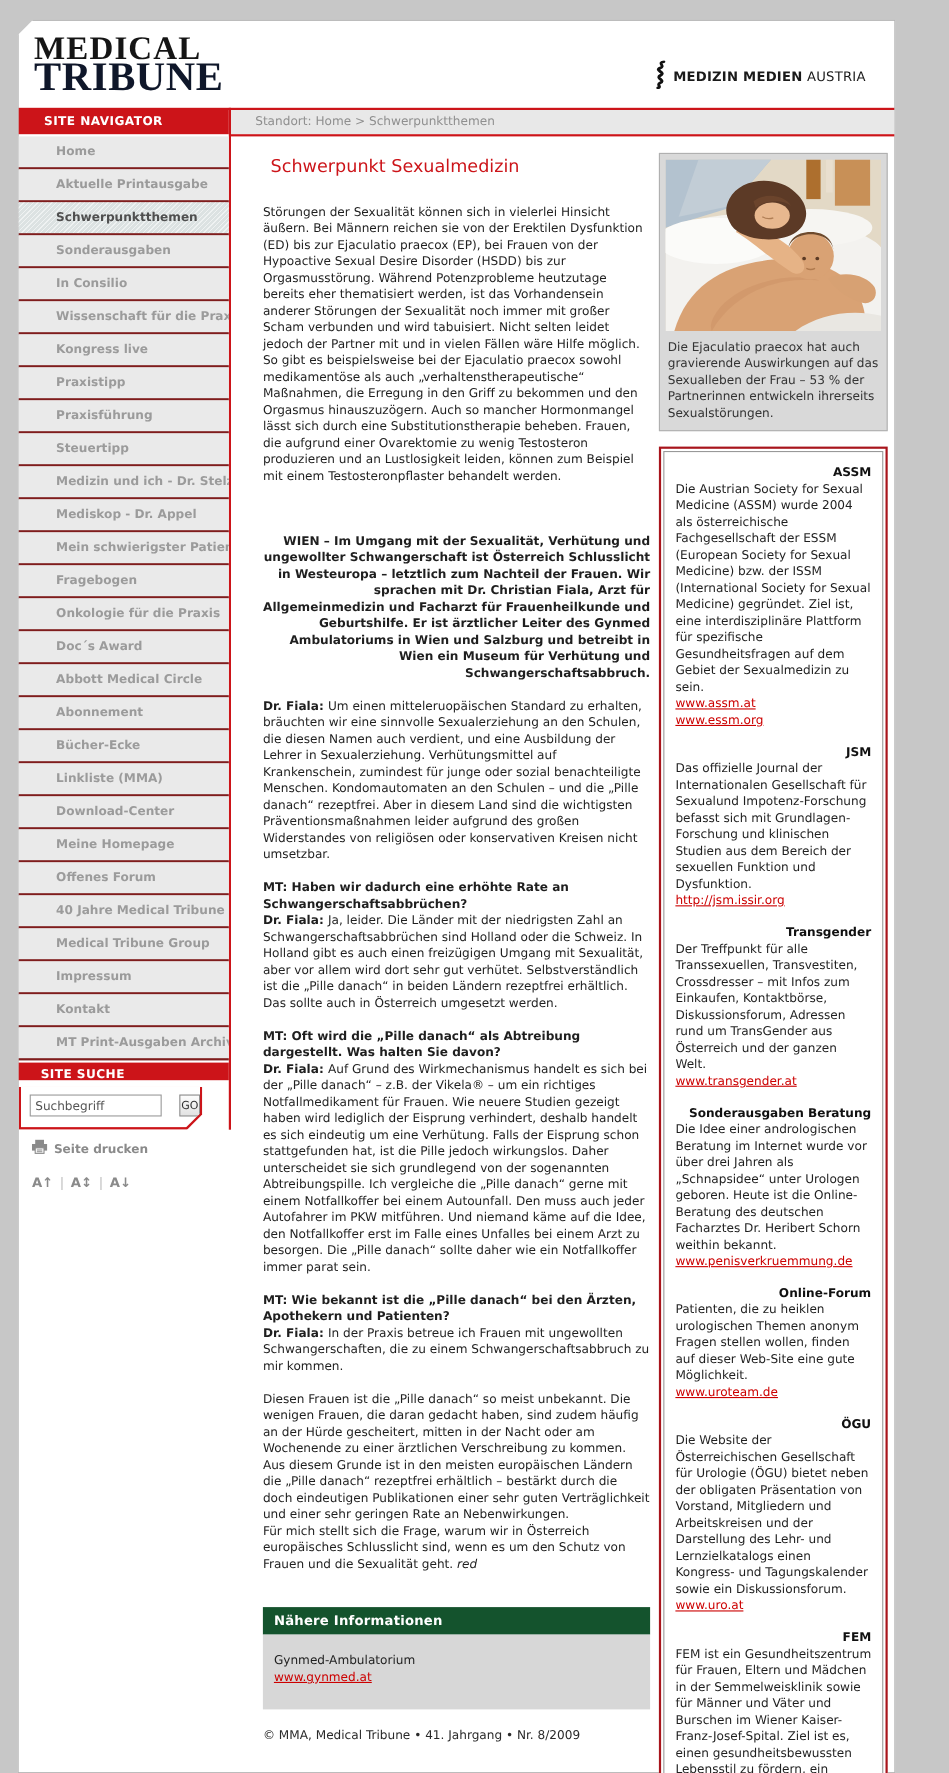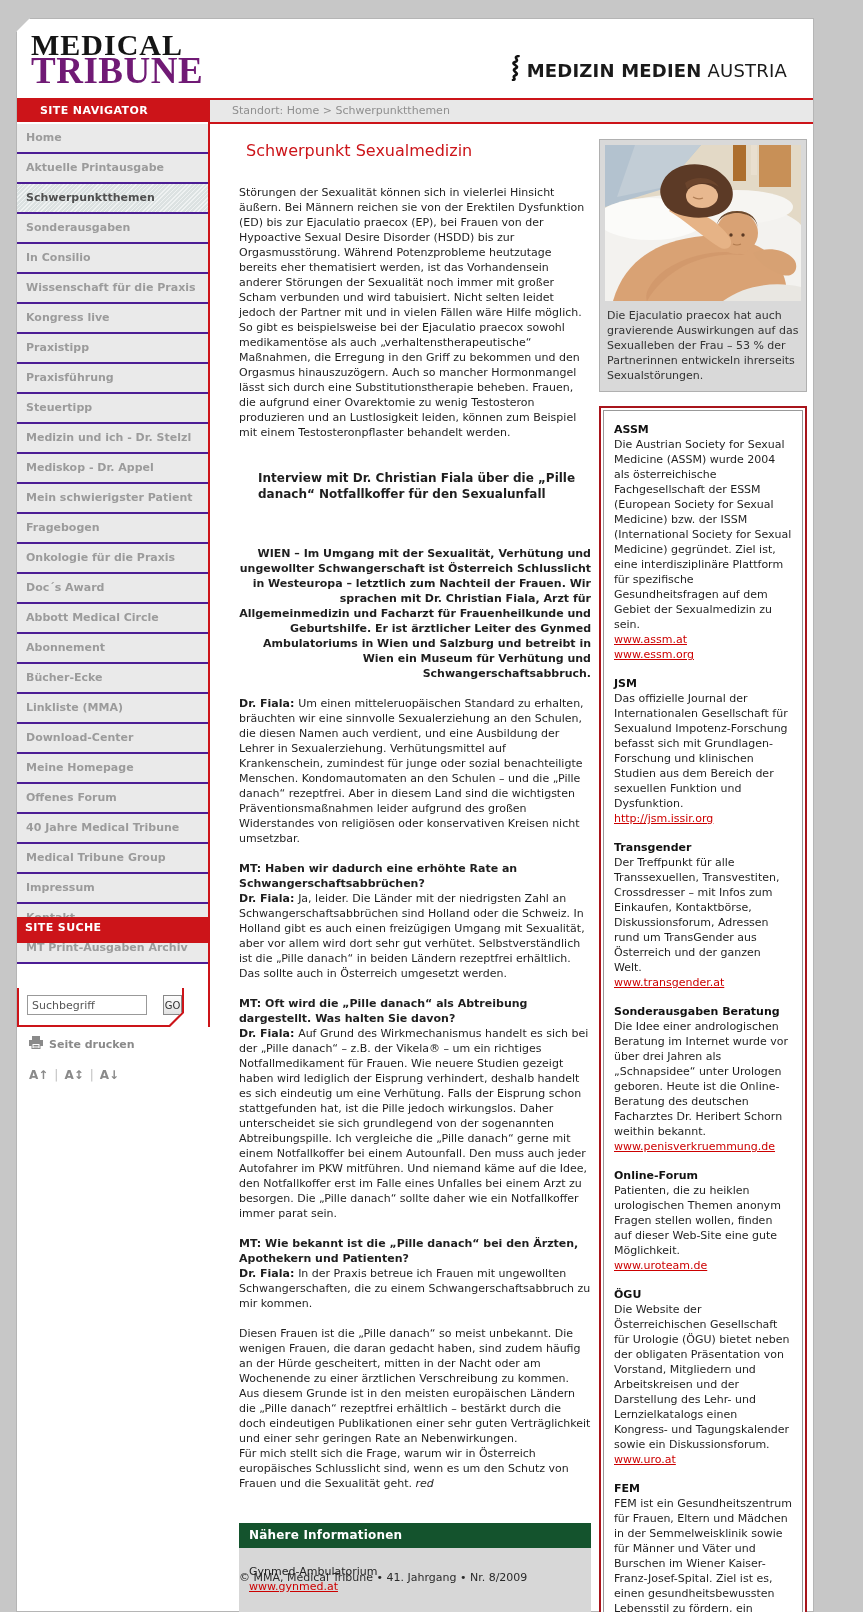--- a/index.html
+++ b/index.html
@@ -9,42 +9,42 @@
     font-family:"DejaVu Sans",sans-serif;
   }
   .page{
     position:absolute;left:16px;top:18px;width:798px;height:1594px;
     background:#fff;box-sizing:border-box;border:1px solid #b5b5b5;
     clip-path:polygon(14px 0,100% 0,100% 100%,0 100%,0 14px);
   }
   
   .brand{position:absolute;left:14px;top:12px;cursor:pointer;}
   .brand-medical{font-family:"Liberation Serif",serif;font-weight:bold;font-size:30px;line-height:27px;color:#151515;letter-spacing:1px;}
-  .brand-tribune{font-family:"Liberation Serif",serif;font-weight:bold;font-size:37px;line-height:32px;color:#701a75;letter-spacing:0.5px;margin-top:-3px;}
+  .brand-tribune{font-family:"Liberation Serif",serif;font-weight:bold;font-size:37px;line-height:32px;color:#0f172a;letter-spacing:0.5px;margin-top:-3px;}
   .mma-logo{position:absolute;right:26px;top:36px;display:flex;align-items:center;gap:5px;color:#1a1a1a;}
-  .mma-text{font-size:18px;letter-spacing:0.2px;}
+  .mma-text{font-size:12px;letter-spacing:0.2px;}
   .mma-text b{font-weight:bold;}
   
   .toprule{position:absolute;left:0;right:0;top:79px;height:2px;background:#cc1419;}
   .nav-header{position:absolute;left:0;top:81px;width:191px;height:22px;background:#cc1419;color:#fff;
     font-size:11px;font-weight:bold;line-height:22px;padding-left:23px;box-sizing:border-box;letter-spacing:0.4px;}
   .crumbrow{position:absolute;left:193px;right:0;top:81px;height:22px;background:#e8e8e8;color:#8f8f8f;
     font-size:11px;line-height:22px;padding-left:22px;box-sizing:border-box;cursor:pointer;}
   .crumbrule{position:absolute;left:193px;right:0;top:103px;height:2px;background:#cc1419;}
   .vdivider{position:absolute;left:191px;top:79px;width:2px;height:929px;background:#cc1419;}
   
   .side-nav{position:absolute;left:0;top:105px;width:191px;}
-  .side-item{height:28px;line-height:28px;background:#eaeaea;border-bottom:2px solid #4c1d95;
-    font-size:11px;font-weight:bold;color:#9b9b9b;padding-left:9px;cursor:pointer;white-space:nowrap;overflow:hidden;}
+  .side-item{height:28px;line-height:28px;background:#eaeaea;border-bottom:2px solid #7f1d1d;
+    font-size:11px;font-weight:bold;color:#9b9b9b;padding-left:34px;cursor:pointer;white-space:nowrap;overflow:hidden;}
   .side-item.active{
     background:#dce2e2;color:#4f4f4f;
     background-image:repeating-linear-gradient(135deg,rgba(255,255,255,0.55) 0 1px,transparent 1px 3px);
   }
-  .search-header{position:absolute;left:0;top:898px;width:191px;height:26px;background:#cc1419;color:#fff;
-    font-size:11px;font-weight:bold;line-height:22px;padding-left:8px;box-sizing:border-box;letter-spacing:0.4px;}
+  .search-header{position:absolute;left:0;top:947px;width:191px;height:16px;background:#cc1419;color:#fff;
+    font-size:11px;font-weight:bold;line-height:22px;padding-left:20px;box-sizing:border-box;letter-spacing:0.4px;}
   .search-panel{position:absolute;left:0;top:969px;width:167px;height:39px;background:#cc1419;
     clip-path:polygon(0 0,100% 0,100% calc(100% - 14px),calc(100% - 14px) 100%,0 100%);}
   .search-panel-inner{position:absolute;left:2px;top:0;right:2px;bottom:2px;background:#fff;
     clip-path:polygon(0 0,100% 0,100% calc(100% - 13px),calc(100% - 13px) 100%,0 100%);
     display:flex;align-items:flex-start;padding:7px 0 0 8px;box-sizing:border-box;}
   .search-input{width:120px;height:20px;border:1px solid #999;box-sizing:border-box;font-family:inherit;
     font-size:11px;color:#555;padding:1px 4px;background:#fff;}
   .go-btn{margin-left:16px;width:28px;height:20px;border:1px solid #888;background:linear-gradient(#fdfdfd,#e2e2e2);
     font-family:inherit;font-size:10px;color:#333;cursor:pointer;padding:0;}
   .print-row{position:absolute;left:12px;top:1017px;display:flex;align-items:center;gap:6px;
@@ -70,21 +70,21 @@
   a.redlink{color:#cc0000;text-decoration:underline;cursor:pointer;}
   
   .rightcol{position:absolute;left:582px;top:120px;width:208px;font-size:11px;}
   .photo-box{border:1px solid #b0b0b0;background:#d9d9d9;padding:5px 5px 8px;box-sizing:border-box;}
   .photo-box svg{display:block;width:100%;height:156px;}
   .photo-caption{margin-top:7px;color:#333;line-height:15px;padding:0 2px;}
   .redbox{margin-top:14px;border:2px solid #a8151c;background:#fff;padding:2px;}
   .redbox-inner{border:1px solid #999;padding:12px 10px 16px;}
   .rsec{margin-bottom:15px;}
   .rsec:last-child{margin-bottom:0;}
-  .rsec .rsec-title{font-weight:bold;color:#111;margin-bottom:1px;}
+  .rsec .rsec-title{font-weight:bold;color:#111;margin-bottom:1px;text-align:right;}
   .rsec .rsec-text{color:#1f1f1f;line-height:15px;}
   .rsec a.redlink{display:block;line-height:15px;}
   
   .footer{position:absolute;left:222px;top:1552px;font-size:11px;color:#2a2a2a;}
 </style>
 </head>
 <body>
 
 <div class="page">
 
@@ -156,21 +156,20 @@
     </span>
     <span>Seite drucken</span>
   </div>
   <div class="font-row">
     <span class="ctl">A↑</span><span class="sep">|</span><span class="ctl">A↕</span><span class="sep">|</span><span class="ctl">A↓</span>
   </div>
 
   <div class="maincol">
     <div class="cat-title">Schwerpunkt Sexualmedizin</div>
     <div class="intro">Störungen der Sexualität können sich in vielerlei Hinsicht äußern. Bei Männern reichen sie von der Erektilen Dysfunktion (ED) bis zur Ejaculatio praecox (EP), bei Frauen von der Hypoactive Sexual Desire Disorder (HSDD) bis zur Orgasmusstörung. Während Potenzprobleme heutzutage bereits eher thematisiert werden, ist das Vorhandensein anderer Störungen der Sexualität noch immer mit großer Scham verbunden und wird tabuisiert. Nicht selten leidet jedoch der Partner mit und in vielen Fällen wäre Hilfe möglich. So gibt es beispielsweise bei der Ejaculatio praecox sowohl medikamentöse als auch „verhaltenstherapeutische“ Maßnahmen, die Erregung in den Griff zu bekommen und den Orgasmus hinauszuzögern. Auch so mancher Hormonmangel lässt sich durch eine Substitutionstherapie beheben. Frauen, die aufgrund einer Ovarektomie zu wenig Testosteron produzieren und an Lustlosigkeit leiden, können zum Beispiel mit einem Testosteronpflaster behandelt werden.</div>
-    <div class="int-heading">Interview mit Dr. Christian Fiala über die „Pille danach“ Notfallkoffer für den Sexualunfall</div>
     <div class="lead">WIEN – Im Umgang mit der Sexualität, Verhütung und ungewollter Schwangerschaft ist Österreich Schlusslicht in Westeuropa – letztlich zum Nachteil der Frauen. Wir sprachen mit Dr. Christian Fiala, Arzt für Allgemeinmedizin und Facharzt für Frauenheilkunde und Geburtshilfe. Er ist ärztlicher Leiter des Gynmed Ambulatoriums in Wien und Salzburg und betreibt in Wien ein Museum für Verhütung und Schwangerschaftsabbruch.</div>
     <div id="qa-list">
         <div class="qa">
           <div class="a"><b>Dr. Fiala: </b>Um einen mitteleruopäischen Standard zu erhalten, bräuchten wir eine sinnvolle Sexualerziehung an den Schulen, die diesen Namen auch verdient, und eine Ausbildung der Lehrer in Sexualerziehung. Verhütungsmittel auf Krankenschein, zumindest für junge oder sozial benachteiligte Menschen. Kondomautomaten an den Schulen – und die „Pille danach“ rezeptfrei. Aber in diesem Land sind die wichtigsten Präventionsmaßnahmen leider aufgrund des großen Widerstandes von religiösen oder konservativen Kreisen nicht umsetzbar.</div>
         </div>
         <div class="qa">
           <div class="q">MT: Haben wir dadurch eine erhöhte Rate an Schwangerschaftsabbrüchen?</div>
           <div class="a"><b>Dr. Fiala: </b>Ja, leider. Die Länder mit der niedrigsten Zahl an Schwangerschaftsabbrüchen sind Holland oder die Schweiz. In Holland gibt es auch einen freizügigen Umgang mit Sexualität, aber vor allem wird dort sehr gut verhütet. Selbstverständlich ist die „Pille danach“ in beiden Ländern rezeptfrei erhältlich. Das sollte auch in Österreich umgesetzt werden.</div>
         </div>
         <div class="qa">

